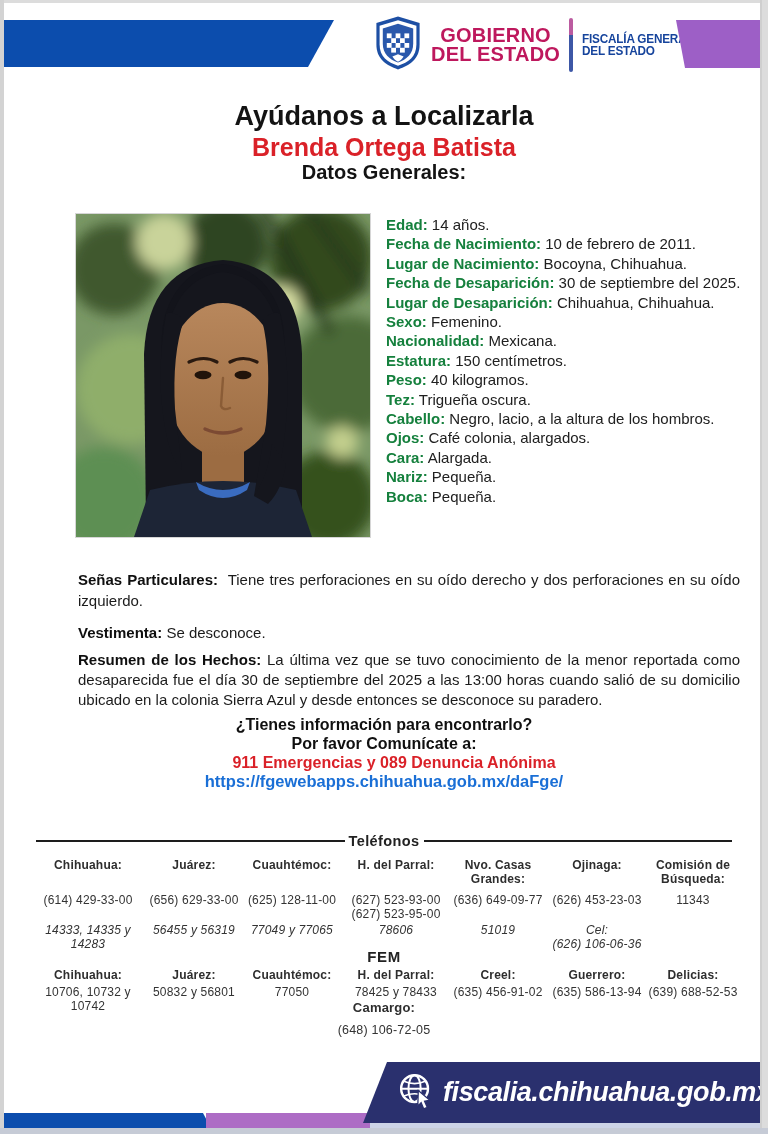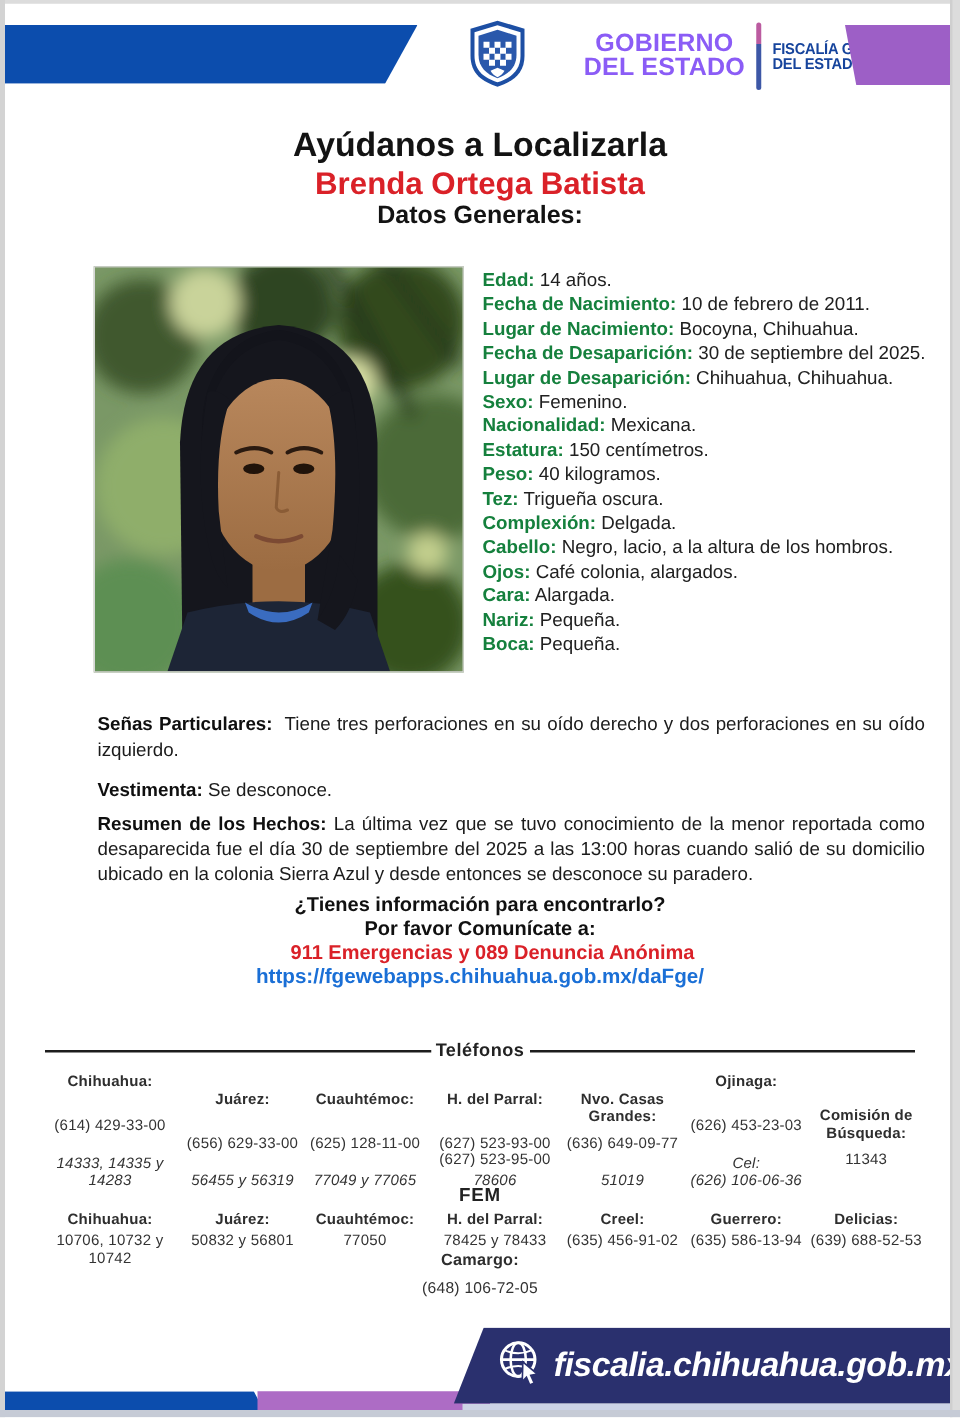--- a/index.html
+++ b/index.html
@@ -48,21 +48,21 @@
   .contact .c1,.contact .c2{font-size:16px;color:#101010;line-height:18.5px;}
   .contact .c3{font-size:16px;line-height:19px;}
   .contact .c4{font-size:16.5px;line-height:19px;}
 
   
   .tel-heading{position:absolute;left:36px;top:833px;width:696px;display:flex;align-items:center;gap:4px;}
   .tel-heading .rule{flex:1;height:2px;background:#1d1d1d;}
   .tel-heading .word{font-weight:bold;font-size:14.5px;letter-spacing:.4px;color:#222;}
   .pgrid{position:absolute;left:28px;width:712px;display:grid;grid-template-columns:120px 92px 104px 104px 100px 98px 94px;}
   #phones-grid{top:858px;}
-  .pcol{display:flex;flex-direction:column;align-items:center;text-align:center;justify-content:flex-end;}
+  .pcol{display:flex;flex-direction:column;align-items:center;text-align:center;}
   .p-lbl{font-weight:bold;font-size:12px;line-height:14px;color:#2e2e2e;white-space:pre-line;height:36px;letter-spacing:.2px;}
   .p-l1{font-size:12px;line-height:13.5px;color:#333;white-space:pre-line;min-height:30px;letter-spacing:.2px;}
   .p-l2{font-size:12px;line-height:13.5px;color:#333;white-space:pre-line;letter-spacing:.2px;font-style:italic;}
   .fem-heading{position:absolute;left:0;top:948px;width:100%;text-align:center;font-weight:bold;font-size:15px;letter-spacing:.6px;color:#222;}
   #fem-grid{top:968px;}
   #fem-grid .p-lbl{height:18px;}
   .camargo{position:absolute;left:0;top:1000px;width:100%;text-align:center;}
   .camargo .cm-lbl{font-weight:bold;font-size:13px;color:#2e2e2e;letter-spacing:.2px;}
   .camargo .cm-num{font-size:12.5px;color:#333;margin-top:8px;letter-spacing:.2px;}
 
@@ -99,21 +99,21 @@
             <rect x="32.5" y="28" width="6" height="6"></rect>
           <rect x="16" y="34" width="6" height="6"></rect>
             <rect x="27" y="34" width="6" height="6"></rect>
             <rect x="38" y="34" width="6" height="6"></rect>
           <rect x="21.5" y="40" width="6" height="6"></rect>
             <rect x="32.5" y="40" width="6" height="6"></rect>
           <path d="M30 48 L37 51 C35 54.5 33 56 30 57.5 C27 56 25 54.5 23 51 Z"></path>
         </g>
       </svg>
     </span>
-    <span class="gob-text" style="color:#8b5cf6;margin-left:36px;">
+    <span class="gob-text" style="color:#be185d;">
       <span>GOBIERNO</span><br>
       <span>DEL ESTADO</span>
     </span>
     <span class="logo-divider" style="background:linear-gradient(#bb5ba0 0 32%, #3d57a6 32% 100%);"></span>
     <span class="fis-text" style="color:#16449c;">
       <span>FISCALÍA GENERAL</span><br>
       <span>DEL ESTADO</span>
     </span>
   </div>
 
@@ -188,21 +188,20 @@
   <div class="field"><b class="f-lbl">Sexo:</b> <span class="f-val">Femenino.</span></div>
 
   <div class="field"><b class="f-lbl">Nacionalidad:</b> <span class="f-val">Mexicana.</span></div>
 
   <div class="field"><b class="f-lbl">Estatura:</b> <span class="f-val">150 centímetros.</span></div>
 
   <div class="field"><b class="f-lbl">Peso:</b> <span class="f-val">40 kilogramos.</span></div>
 
   <div class="field"><b class="f-lbl">Tez:</b> <span class="f-val">Trigueña oscura.</span></div>
 
-  <div class="field"><b class="f-lbl">Complexión:</b> <span class="f-val">Delgada.</span></div>
 
   <div class="field"><b class="f-lbl">Cabello:</b> <span class="f-val">Negro, lacio, a la altura de los hombros.</span></div>
 
   <div class="field"><b class="f-lbl">Ojos:</b> <span class="f-val">Café colonia, alargados.</span></div>
 
   <div class="field"><b class="f-lbl">Cara:</b> <span class="f-val">Alargada.</span></div>
 
   <div class="field"><b class="f-lbl">Nariz:</b> <span class="f-val">Pequeña.</span></div>
 
   <div class="field"><b class="f-lbl">Boca:</b> <span class="f-val">Pequeña.</span></div>

